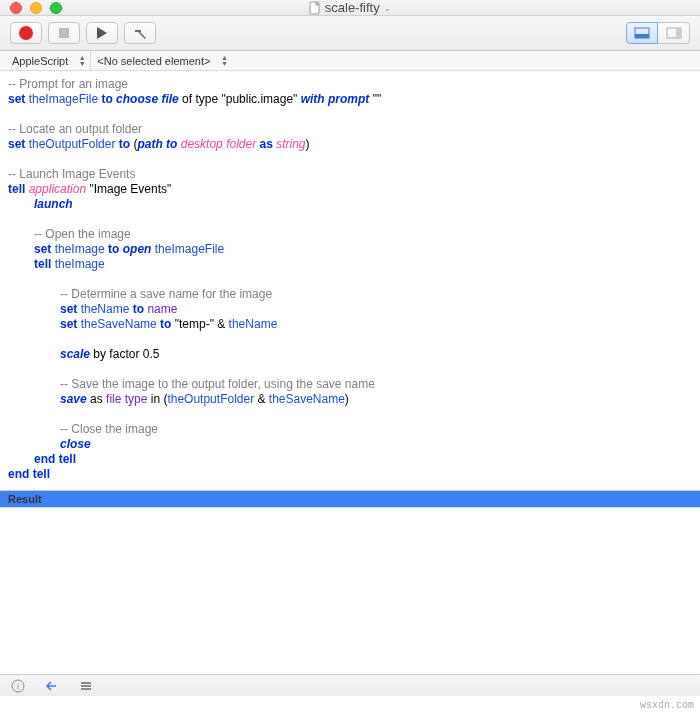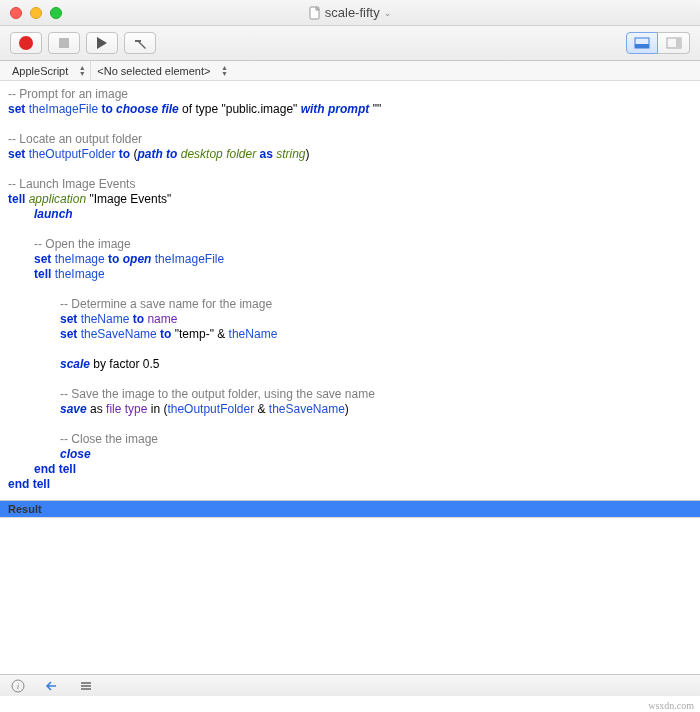--- a/index.html
+++ b/index.html
@@ -6,21 +6,21 @@
     body {
       font-family: -apple-system, BlinkMacSystemFont, "Helvetica Neue", sans-serif;
       font-size: 13px;
       background: #fff;
       width: 700px;
       height: 712px;
       overflow: hidden;
       position: relative;
     }
     .titlebar {
-      height: 26px;
+      height: 16px;
       background: linear-gradient(#f6f6f6, #eaeaea);
       border-bottom: 1px solid #d0d0d0;
       display: flex;
       align-items: center;
       position: relative;
     }
     .traffic-lights {
       display: flex;
       gap: 8px;
       padding-left: 10px;
@@ -132,21 +132,21 @@
       overflow: hidden;
     }
     .line { white-space: pre; }
     .ind1 { padding-left: 26px; }
     .ind2 { padding-left: 52px; }
     .c-comment { color: #7f7f7f; }
     .c-kw { color: #002cd1; font-weight: bold; }
     .c-var { color: #1d4ed8; }
     .c-cmd { color: #002cd1; font-weight: bold; font-style: italic; }
     .c-prop { color: #7227b3; }
-    .c-class { color: #4d7c0f; font-style: italic; }
+    .c-class { color: #ec4899; font-style: italic; }
     .result-bar {
       height: 18px;
       background: #3b82f6;
       border-top: 1px solid #c8c8c8;
       border-bottom: 1px solid #dcdcdc;
       padding: 0 8px;
       font-size: 11px;
       font-weight: bold;
       color: #333;
       display: flex;
@@ -169,21 +169,21 @@
       gap: 18px;
       color: #666;
     }
     .status-icon { width: 16px; height: 16px; display: flex; align-items: center; justify-content: center; }
     .watermark {
       position: absolute;
       right: 6px;
       bottom: 1px;
       font-size: 10px;
       color: #aaa;
-      font-family: Liberation Serif, serif;
+      font-family: Liberation Mono, monospace;
     }
   </style>
 </head>
 <body>
 
 <div class="titlebar">
   <div class="traffic-lights">
     <div class="traffic-light tl-close"></div>
     <div class="traffic-light tl-min"></div>
     <div class="traffic-light tl-max"></div>

